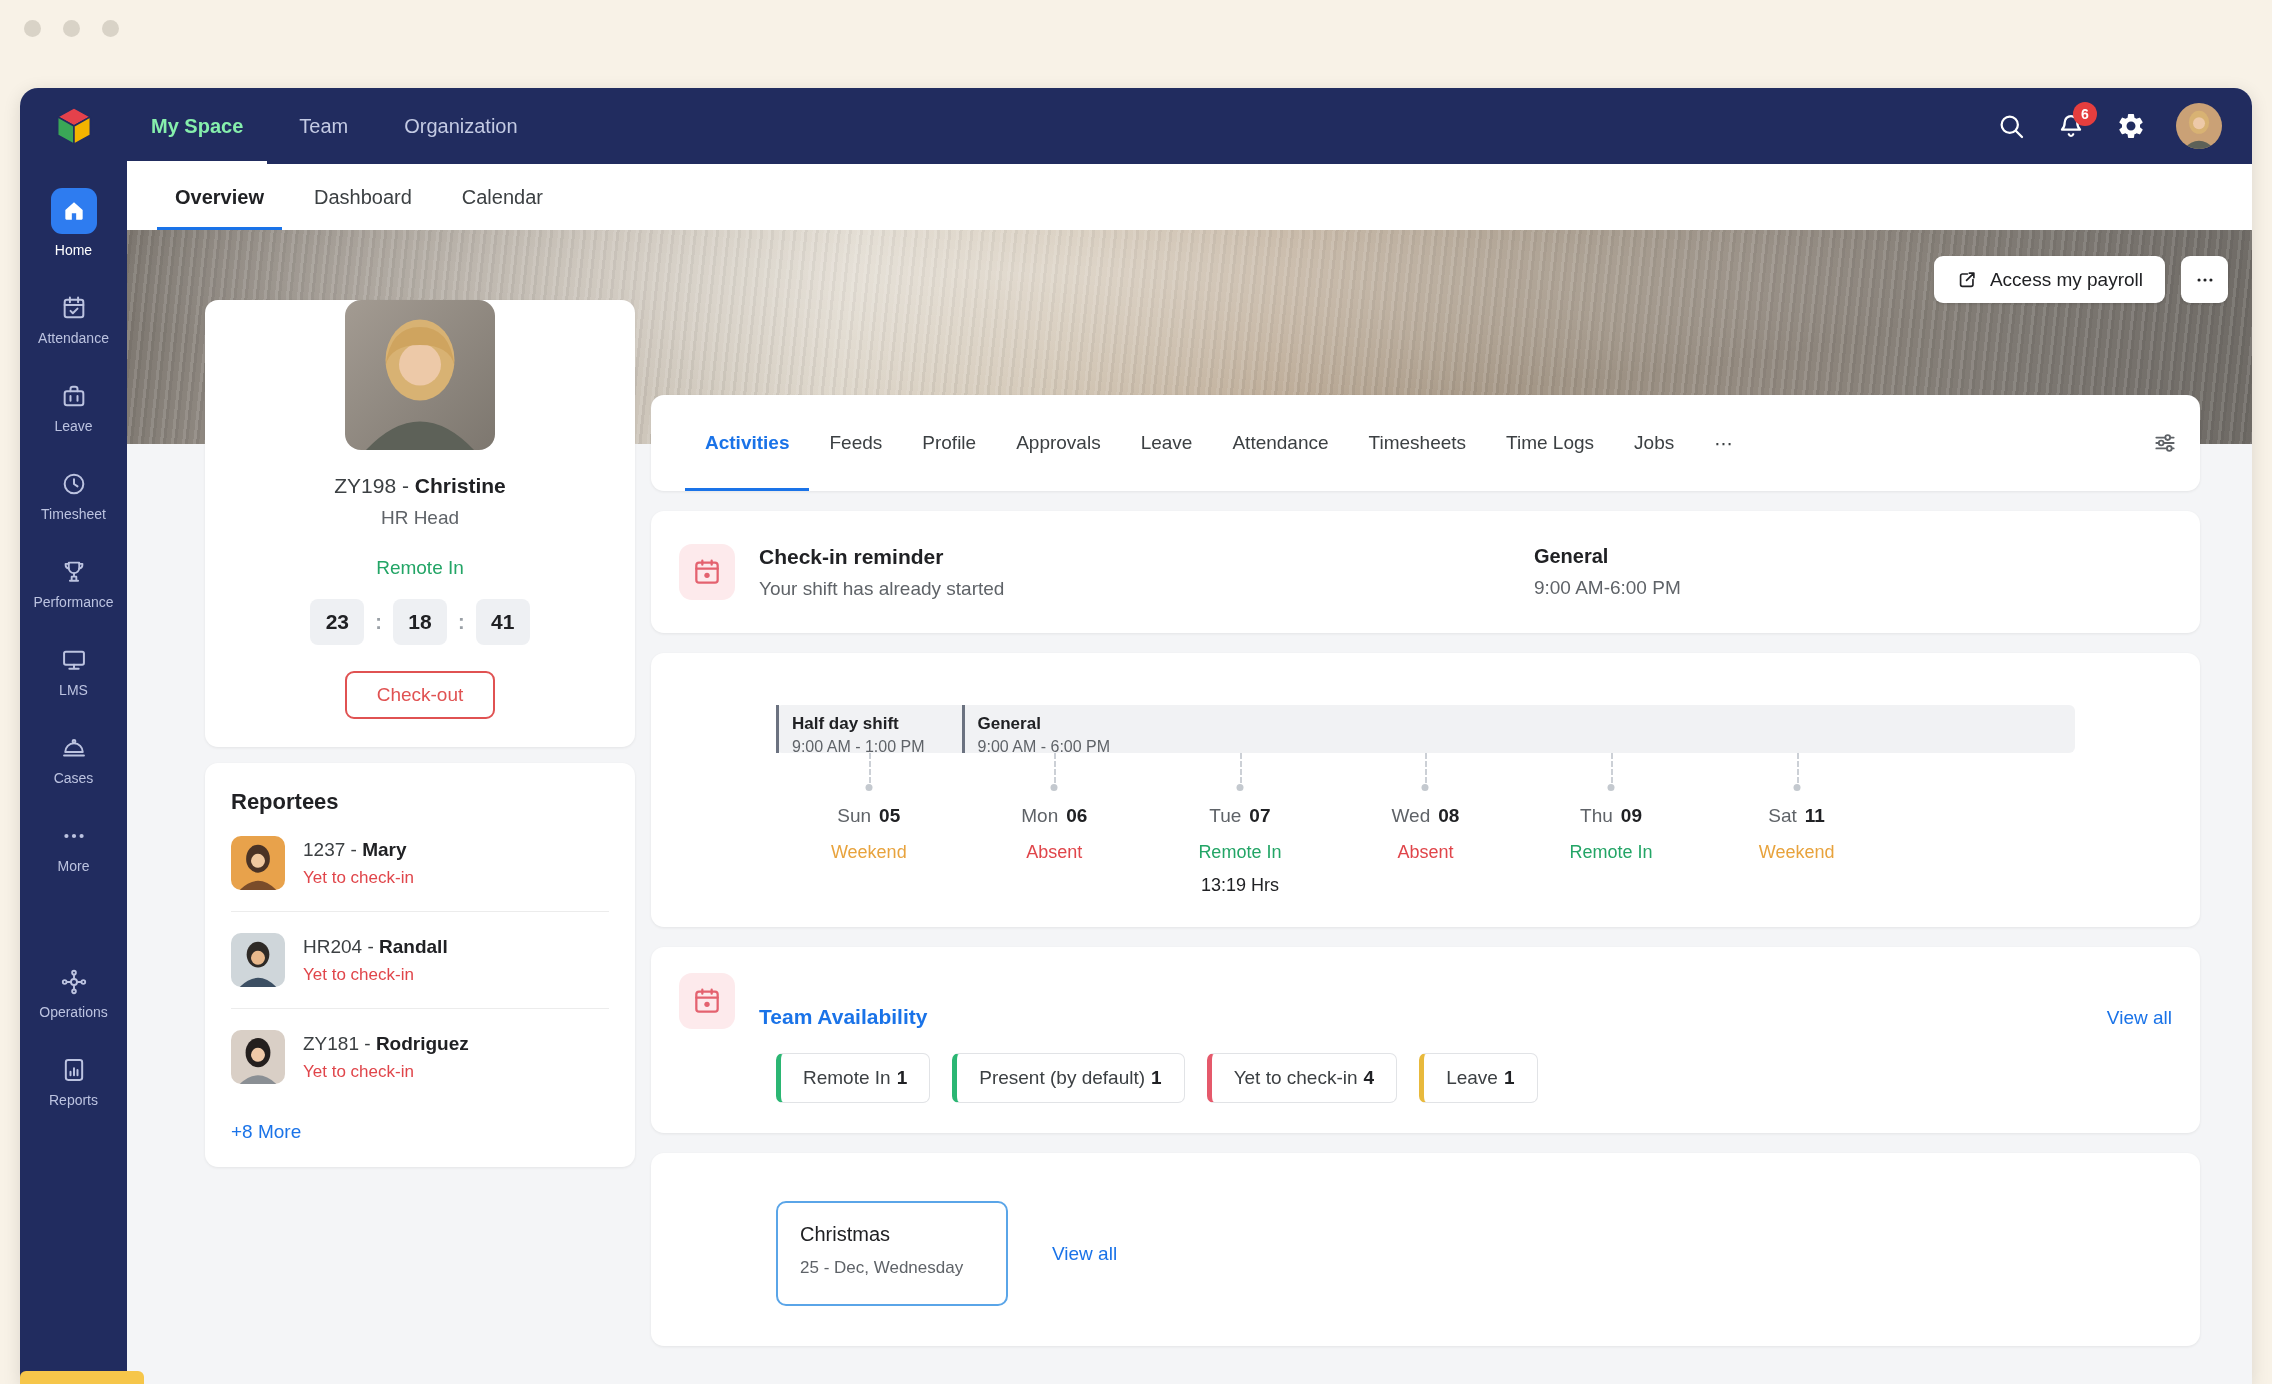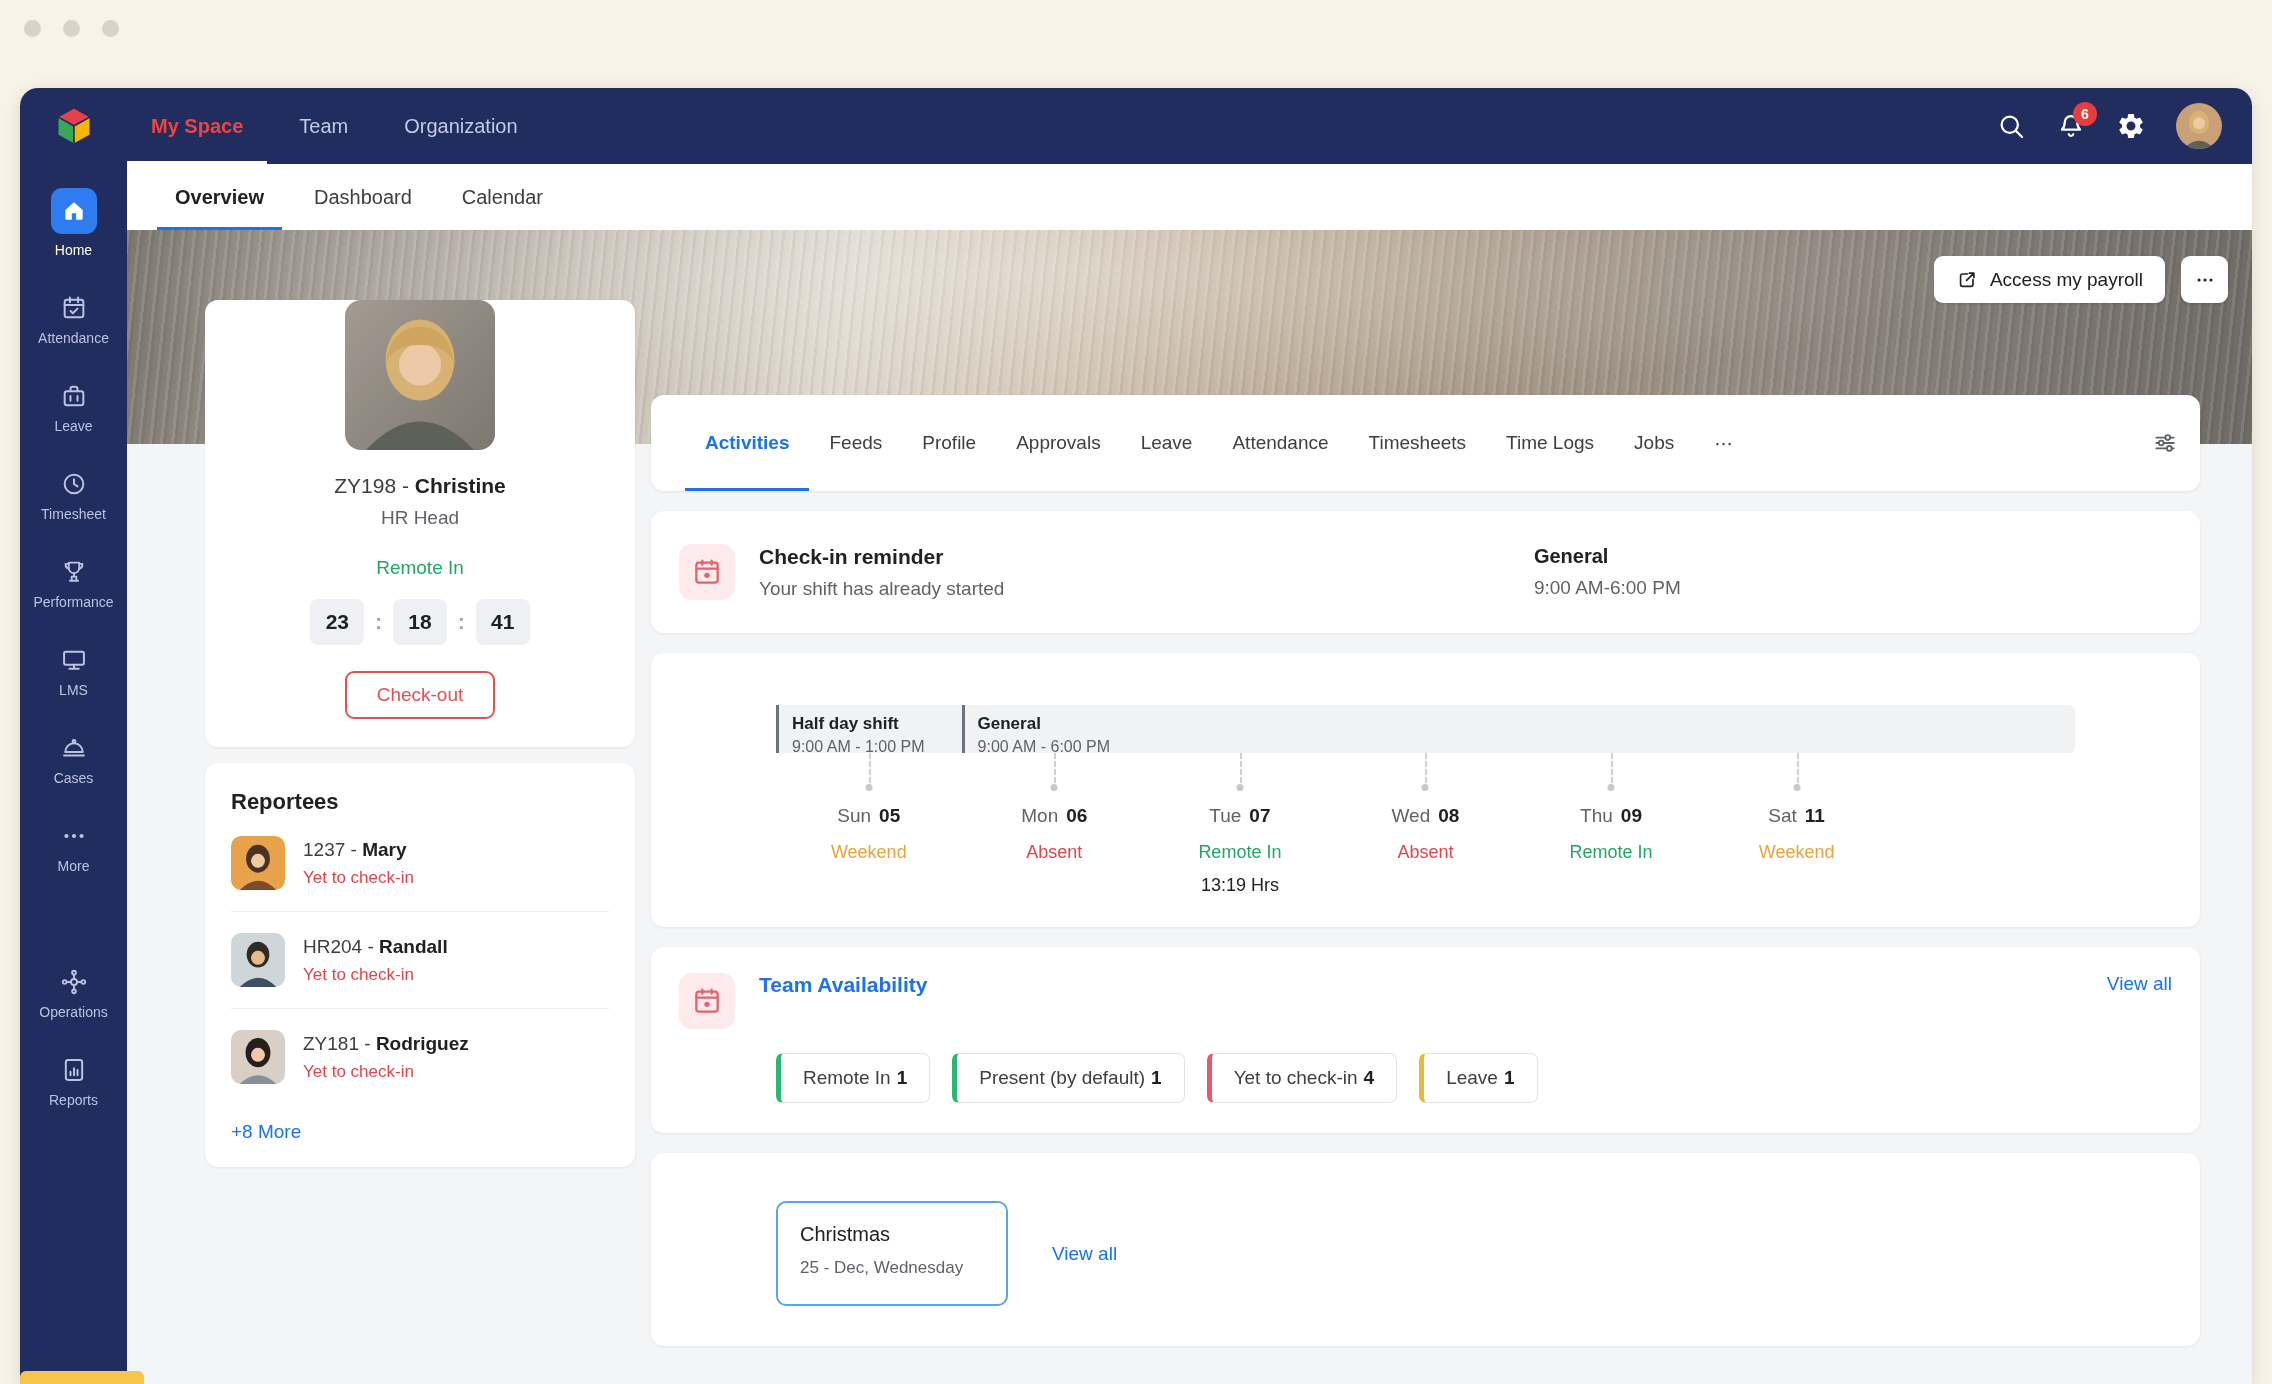--- a/index.html
+++ b/index.html
@@ -18,21 +18,21 @@
     border-radius:18px 18px 0 0; overflow:hidden; background:#f4f5f7;
     box-shadow:0 4px 18px rgba(0,0,0,.12);
     display:flex; flex-direction:column;
   }
   
   .topbar { height:76px; background:#212c5f; display:flex; align-items:stretch; flex:none; }
   .logo-cell { width:107px; display:flex; align-items:center; justify-content:center; flex:none; }
   .top-tabs { display:flex; align-items:stretch; gap:8px; }
   .top-tab { display:flex; align-items:center; padding:0 24px; font-size:20px; color:#c3cae3;
              border-bottom:3px solid transparent; padding-top:3px; cursor:pointer; }
-  .top-tab.active { color:#ef4444; font-weight:700; border-bottom-color:#fff; }
+  .top-tab.active { color:#86efac; font-weight:700; border-bottom-color:#fff; }
   .top-right { margin-left:auto; display:flex; align-items:center; gap:30px; padding-right:30px; }
   .top-ic { width:30px; height:30px; color:#fff; position:relative; display:flex; }
   .top-ic svg { width:100%; height:100%; }
   .badge { position:absolute; top:-9px; right:-11px; background:#e53e3e; color:#fff; font-size:14px;
            min-width:24px; height:24px; border-radius:12px; display:flex; align-items:center; justify-content:center;
            padding:0 5px; font-weight:700; }
   .top-avatar { width:46px; height:46px; border-radius:50%; overflow:hidden; flex:none; }
   .top-avatar svg { width:100%; height:100%; display:block; }
 
   
@@ -150,21 +150,21 @@
   .day-date { font-weight:700; color:#202124; }
   .day-date.today { background:#1a73e8; color:#fff; border-radius:6px; padding:2px 8px; }
   .day-status { margin-top:15px; font-size:18px; color:#202124; min-height:22px; }
   .day-status.orange { color:#e8a33d;text-align:center; }
   .day-status.red { color:#e0454a; }
   .day-status.green { color:#23a566; }
   .day-status.dark { color:#202124; }
   .day-hours { margin-top:11px; font-size:18px; color:#202124; min-height:22px; }
 
   .team-card { margin-top:20px; padding:26px 28px 30px; }
-  .team-head { display:flex; align-items:flex-start; }
+  .team-head { display:flex; align-items:flex-end; }
   .team-title { margin-left:24px; font-size:21px; font-weight:700; color:#1a73e8; }
   .view-all { margin-left:auto; font-size:19px; color:#1a73e8; cursor:pointer; }
   .chips { margin:24px 0 0 97px; display:flex; gap:22px; }
   .chip { background:#fff; border:1px solid #e1e3e6; border-left:5px solid #2bb673; border-radius:7px;
           padding:13px 22px; font-size:19px; color:#3c4043; display:flex; align-items:center; cursor:pointer; }
   .chip .chip-count { font-weight:700; color:#202124; margin-left:6px; }
   .chip.chip-green { border-left-color:#2bb673; }
   .chip.chip-red { border-left-color:#e5596b; }
   .chip.chip-yellow { border-left-color:#e8b93c; }
 

